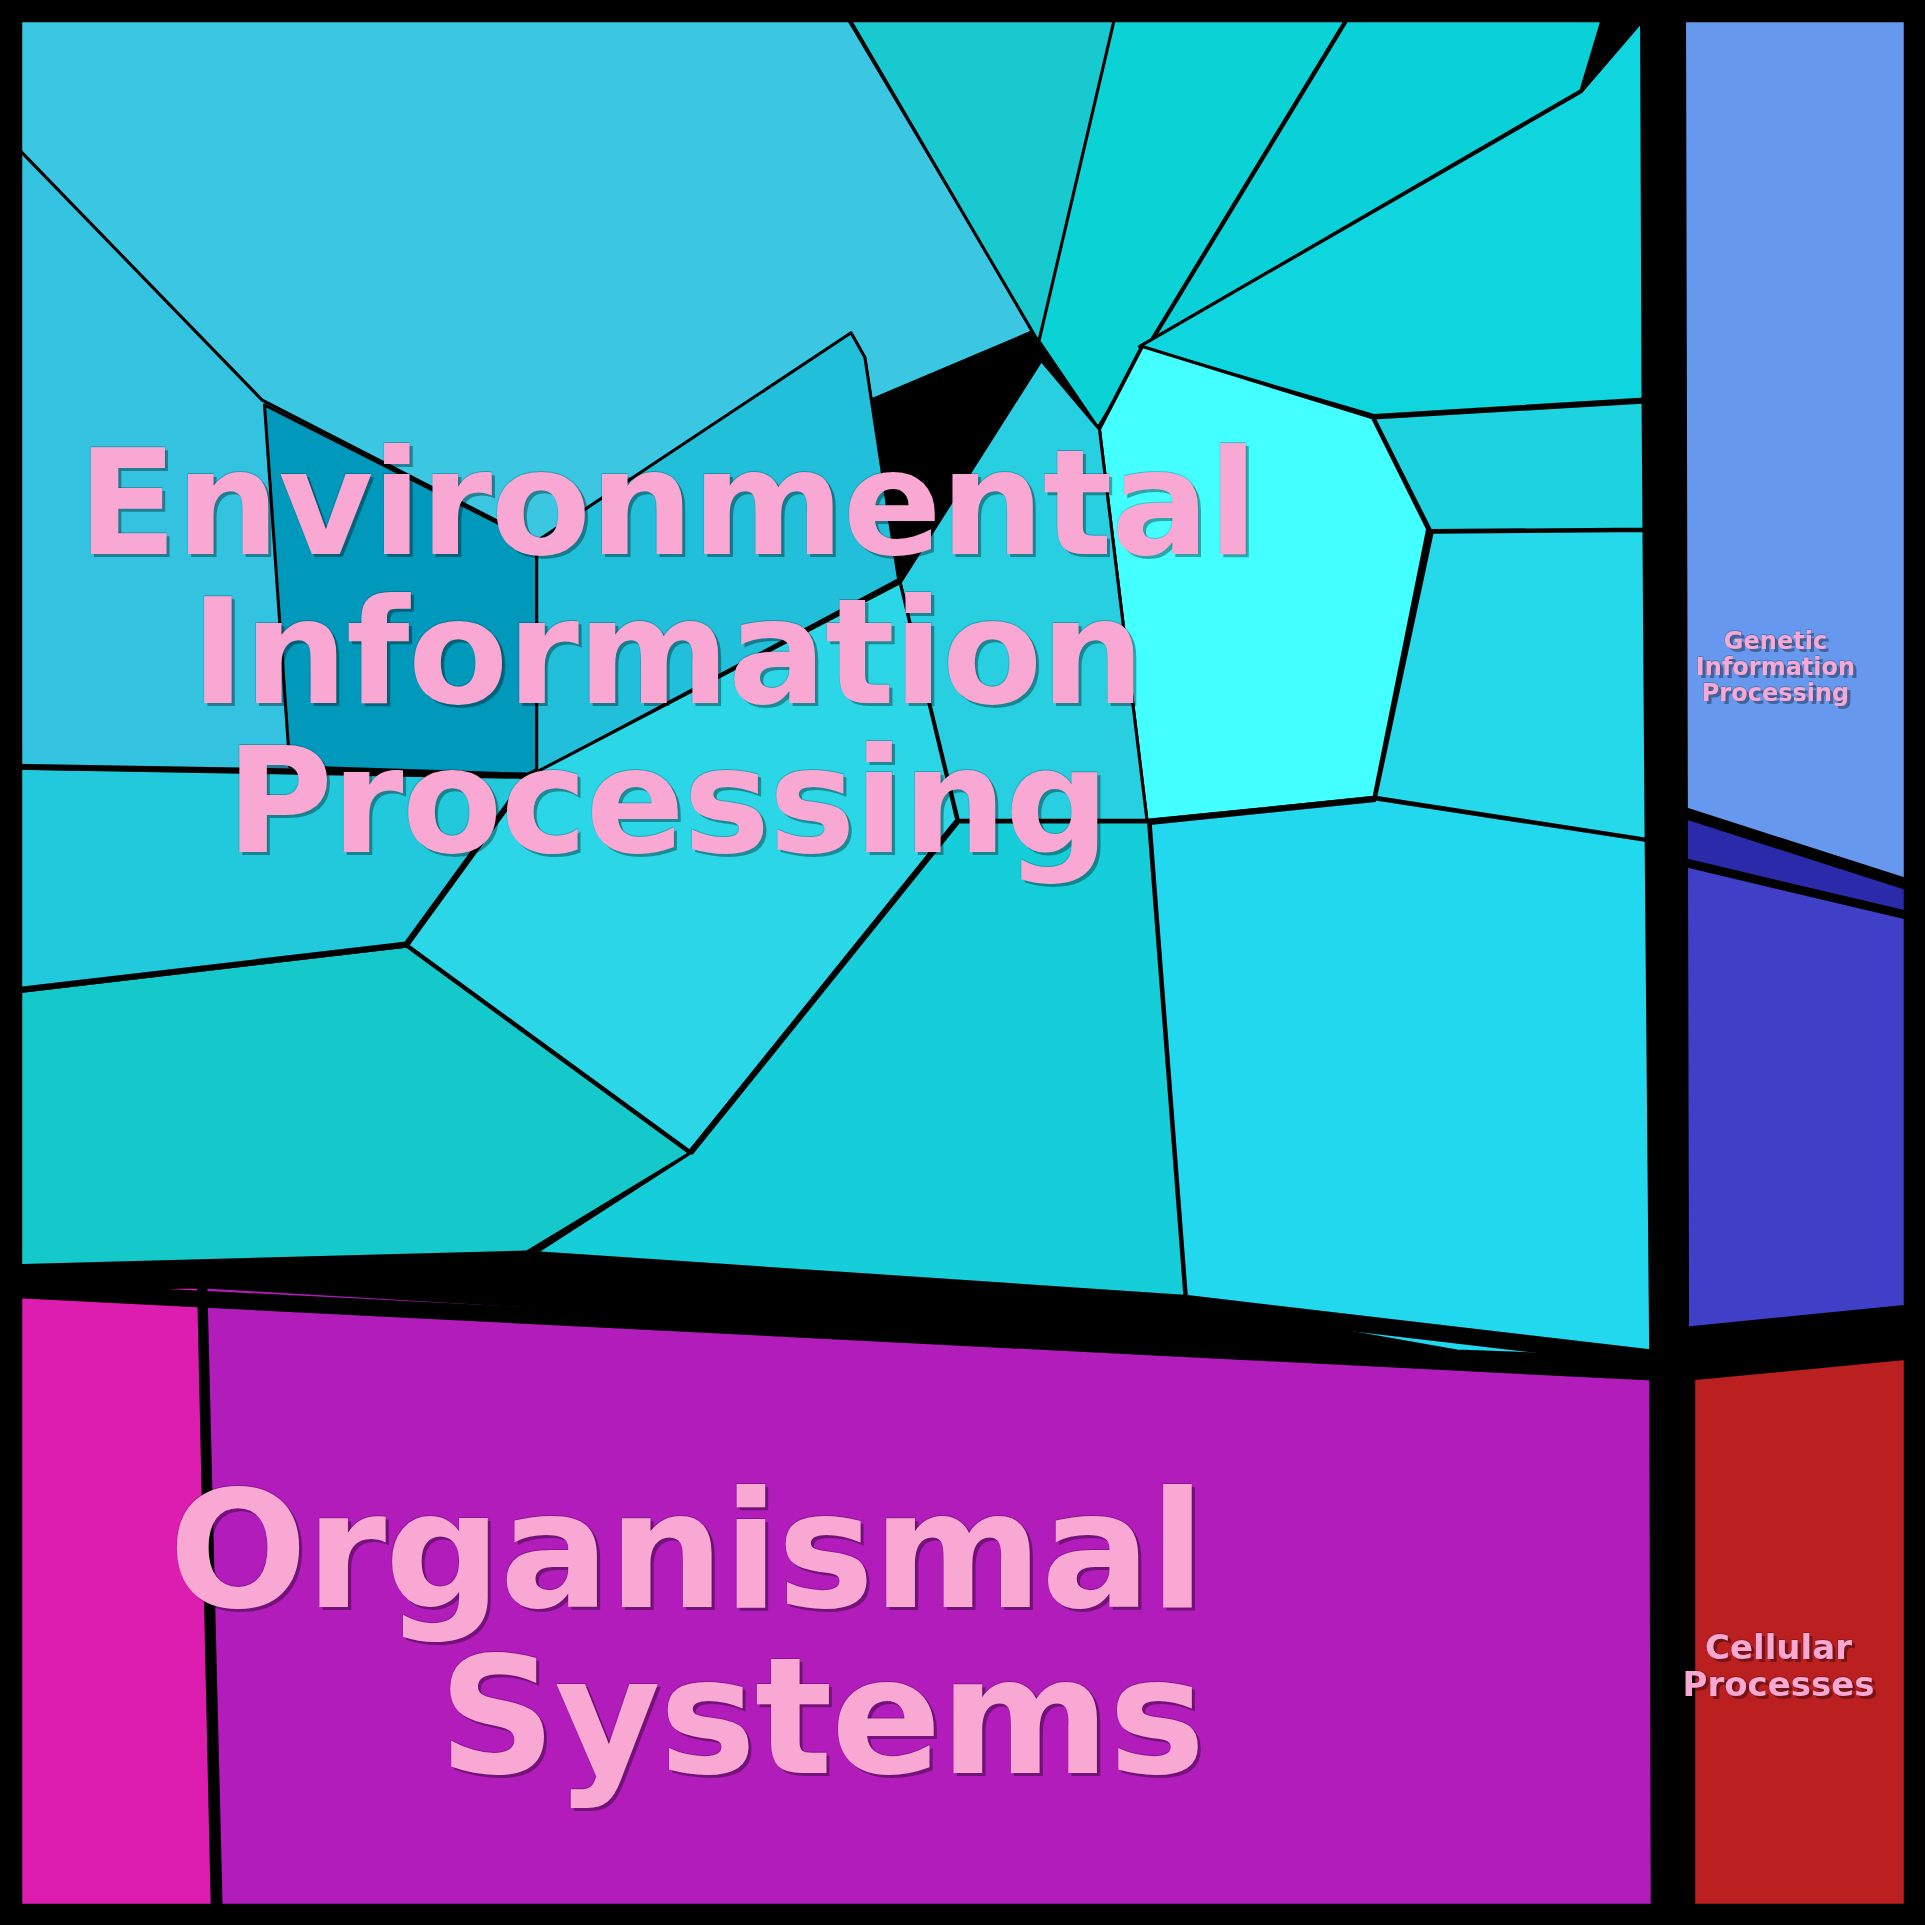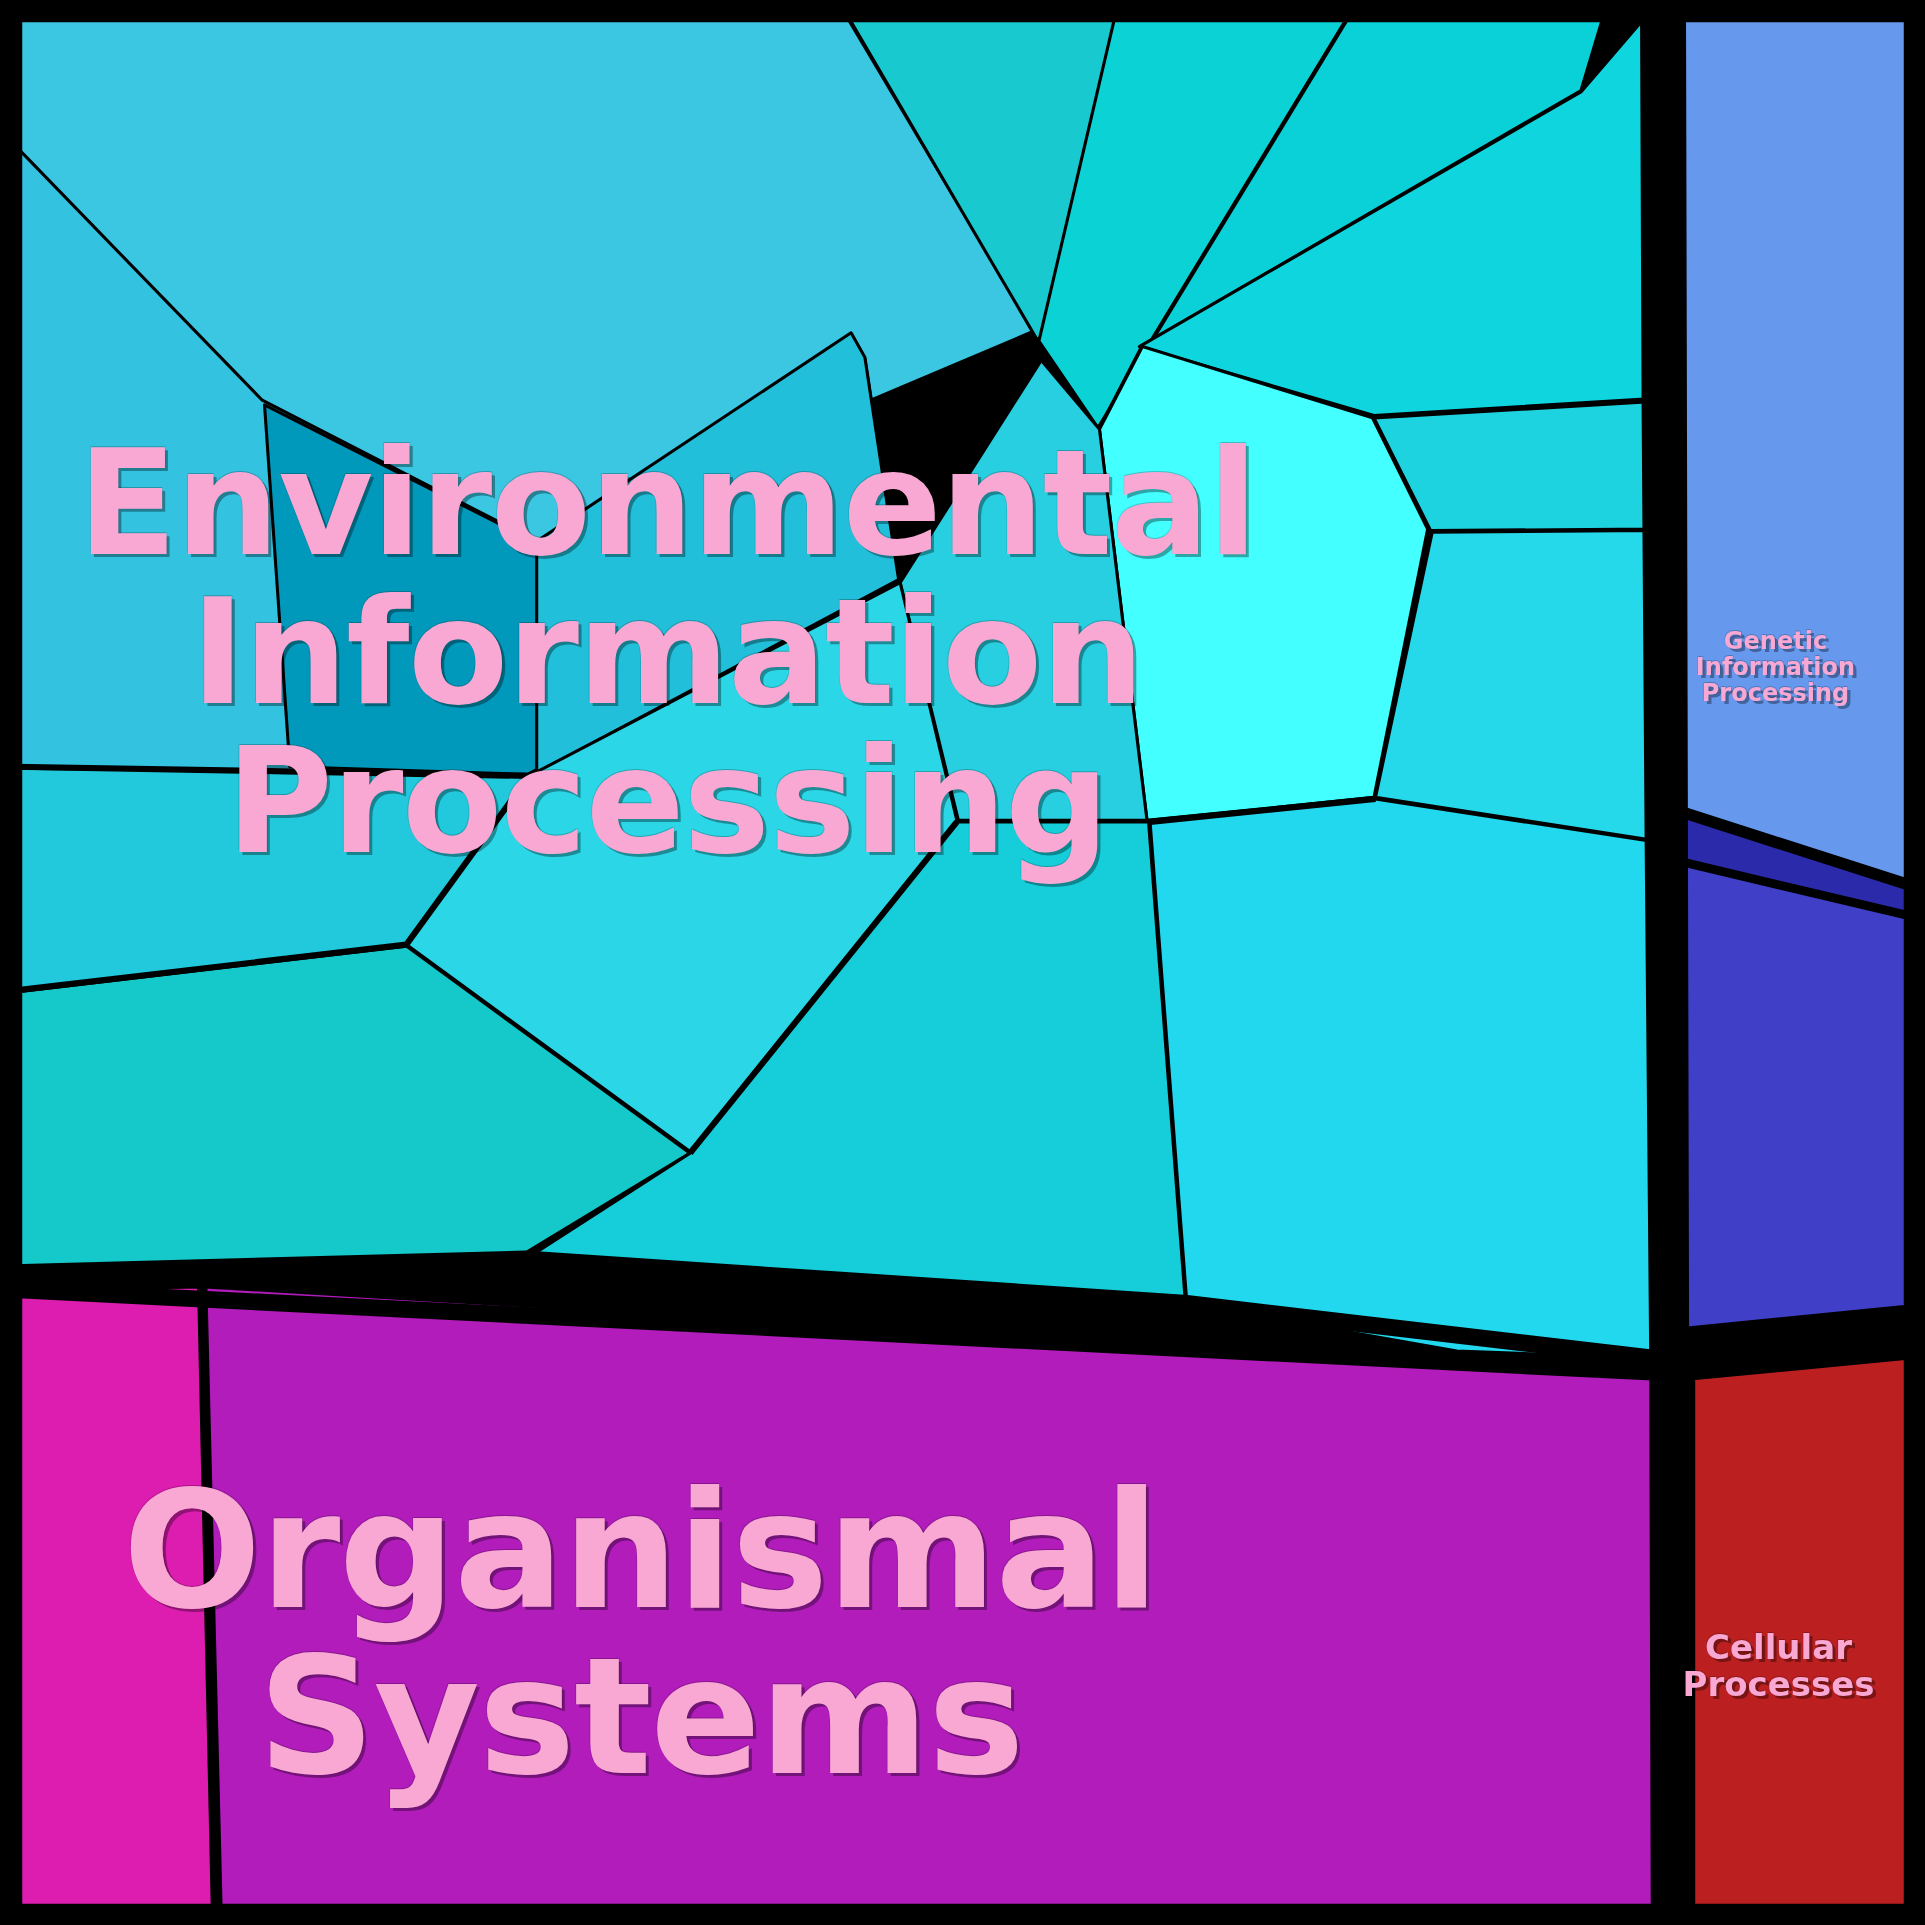--- a/index.html
+++ b/index.html
@@ -54,20 +54,21 @@
     width: 1242px;
     font-size: 146px;
     letter-spacing: -1.5px;
   }
   .lbl-os {
     left: 77px;
     top: 1468px;
     width: 1127px;
     font-size: 163px;
     letter-spacing: -1.5px;
+    text-align: right;
   }
   .lbl-gip {
     left: 1645px;
     top: 629px;
     width: 261px;
     font-size: 24px;
     line-height: 1.08;
   }
   .lbl-cp {
     left: 1648px;

